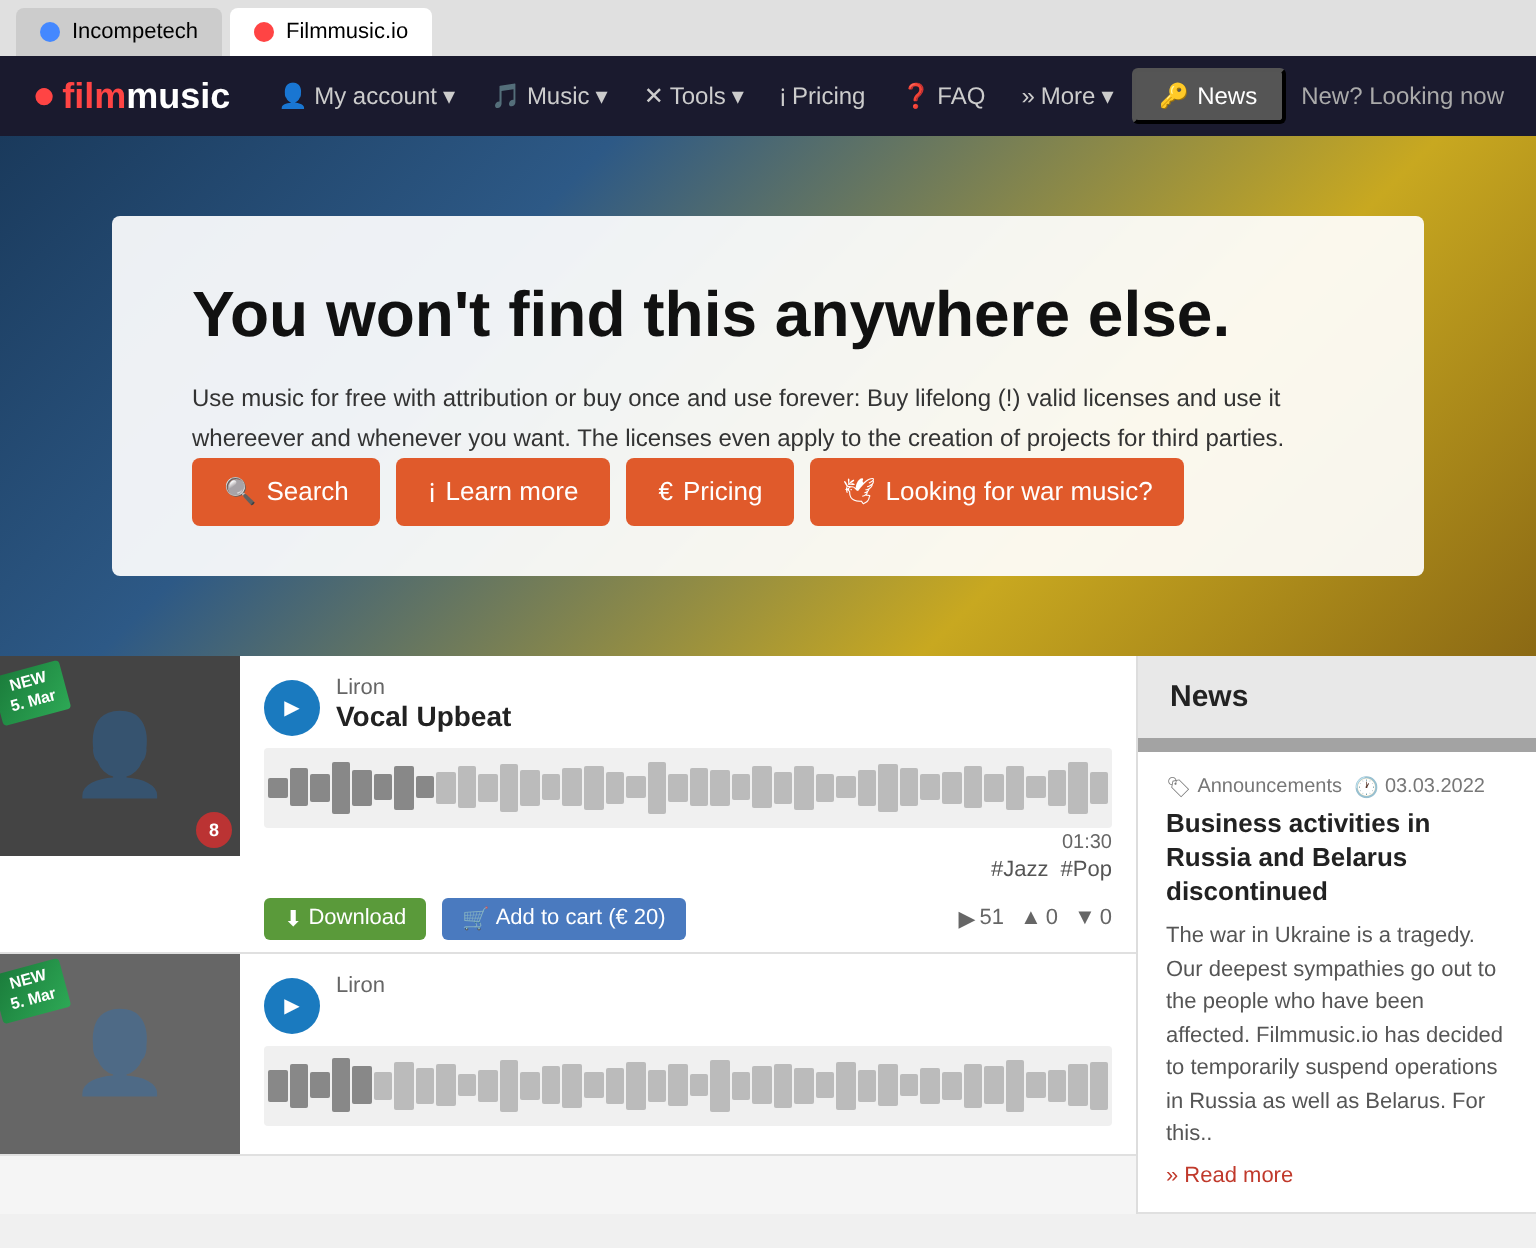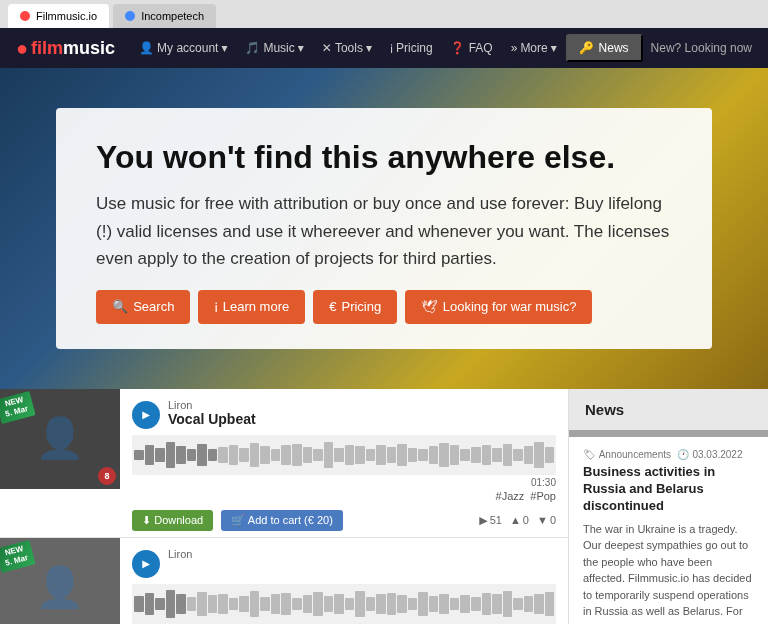--- a/index.html
+++ b/index.html
@@ -98,23 +98,22 @@
       max-width: 660px;
     }
     .hero h1 {
       font-size: 32px;
       font-weight: bold;
       color: #111;
       margin-bottom: 14px;
       line-height: 1.2;
     }
     .hero p {
-      font-size: 17px;
+      font-size: 12px;
       color: #333;
-      margin-bottom: 18px;
       line-height: 1.6;
     }
     .hero-buttons {
       display: flex;
       gap: 8px;
       flex-wrap: wrap;
     }
     .btn-hero {
       padding: 8px 16px;
       border-radius: 4px;
@@ -377,21 +376,21 @@
       font-size: 13px;
       font-weight: bold;
       color: #222;
       margin-bottom: 6px;
       line-height: 1.3;
     }
     .news-excerpt {
       font-size: 11px;
       color: #555;
       line-height: 1.5;
-      margin-bottom: 18px;
+      margin-bottom: 6px;
     }
     .news-read-more {
       font-size: 11px;
       color: #c0392b;
       cursor: pointer;
       display: flex;
       align-items: center;
       gap: 2px;
     }
 
@@ -403,27 +402,27 @@
       align-items: center;
       justify-content: center;
       color: rgba(255,255,255,0.3);
       font-size: 40px;
     }
   </style>
 </head>
 <body>
 
 <div class="browser-tabs">
+  <div class="browser-tab">
+    <span class="tab-favicon" style="background:#4488ff;"></span>
+    <span>Incompetech</span>
+  </div>
   <div class="browser-tab active">
     <span class="tab-favicon" style="background:#ff4444;"></span>
     <span>Filmmusic.io</span>
-  </div>
-  <div class="browser-tab">
-    <span class="tab-favicon" style="background:#4488ff;"></span>
-    <span>Incompetech</span>
   </div>
 </div>
 
 <nav class="navbar">
   <div class="navbar-logo">
     <span class="logo-dot">●</span>
     <span>
       <span class="logo-film">film</span><span class="logo-music">music</span>
     </span>
   </div>

